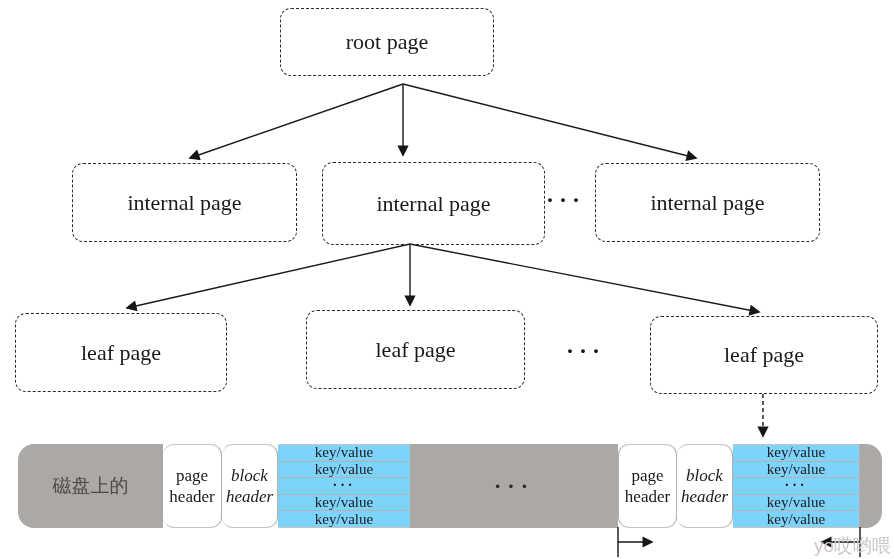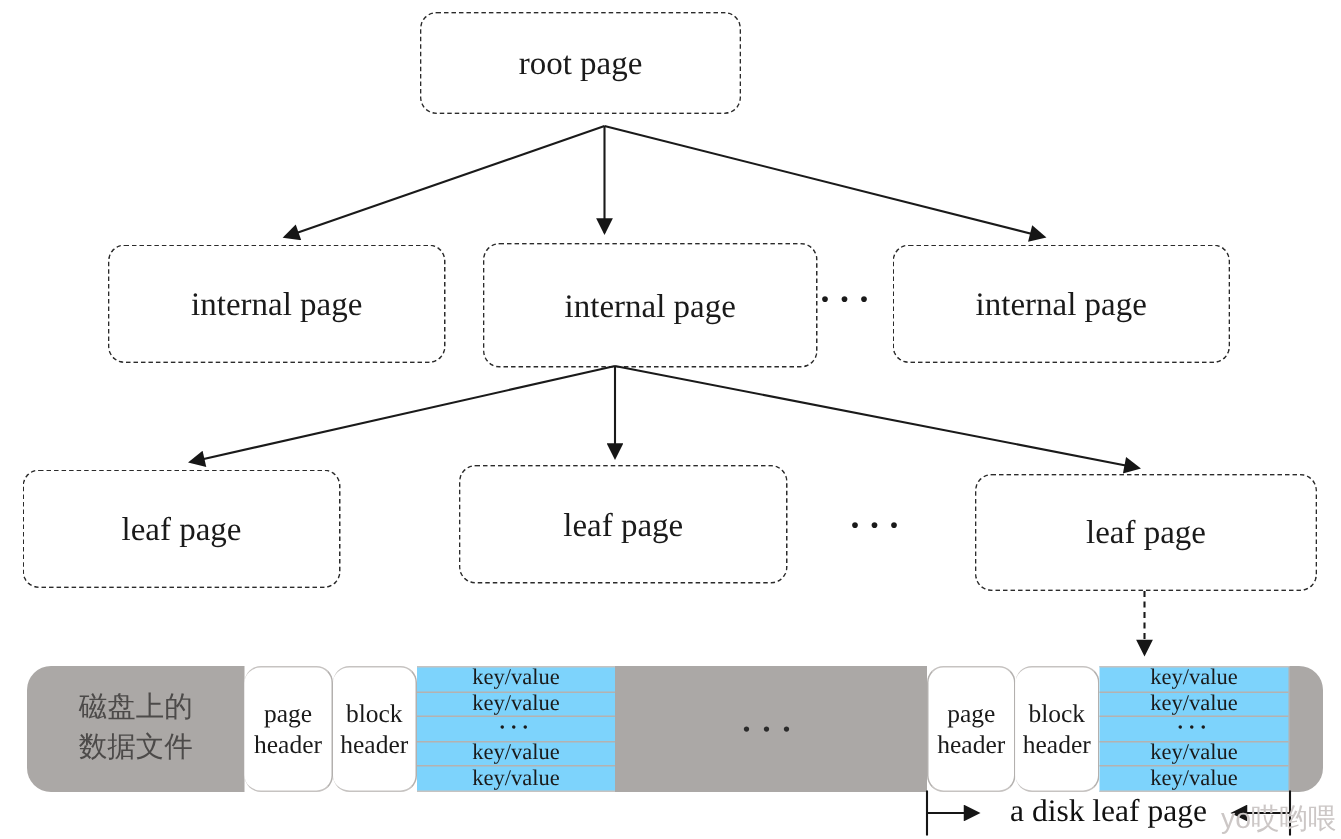--- a/index.html
+++ b/index.html
@@ -23,21 +23,21 @@
     width:145px;border-radius:16px 0 0 16px;display:flex;flex-direction:column;
     justify-content:center;align-items:center;color:#4c4a49;font-size:19px;line-height:1.4;
   }
   .hdrcell{
     background:#fff;display:flex;align-items:center;justify-content:center;text-align:center;
     font-size:17px;line-height:1.25;
     border-top:1px solid #c6c3c1;border-bottom:1px solid #c6c3c1;border-right:1px solid #b3b0ae;
     box-sizing:border-box;padding:0 2px;border-radius:11px;
   }
   .ph{width:59px;}
-  .bh{width:56px;}
+  .bh{width:56px;font-style:italic;}
   .kvcol{
     background:#7dd3fc;display:flex;flex-direction:column;box-sizing:border-box;
     border-top:1px solid #c6c3c1;border-bottom:1px solid #c6c3c1;
   }
   .kv1{width:132px;}
   .kv2{width:127px;border-right:1px solid #b3b0ae;}
   .kvrow{
     flex:1;display:flex;align-items:center;justify-content:center;font-size:15px;
     border-bottom:1px solid #b5b2b0;overflow:hidden;
   }
@@ -86,21 +86,20 @@
     <span>leaf page</span>
   </div>
   <div class="tree-dots" style="left:566px;top:338px;">···</div>
   <div class="node" style="left:650px;top:316px;width:226px;height:76px;">
     <span>leaf page</span>
   </div>
 
   <div id="band">
     <div class="graycell cn-block">
       <span>磁盘上的</span>
-      <span>数据文件</span>
     </div>
 
     <div class="hdrcell ph">
       <span>page header</span>
     </div>
     <div class="hdrcell bh">
       <span>block header</span>
     </div>
     <div class="kvcol kv1">
       <div class="kvrow">key/value</div>
@@ -125,21 +124,20 @@
       <div class="kvrow">key/value</div>
       <div class="kvrow dots">···</div>
       <div class="kvrow">key/value</div>
       <div class="kvrow">key/value</div>
     </div>
 
     <div class="graycell rcap"></div>
   </div>
 
   <div id="watermark">yo哎哟喂</div>
-  <div id="caption">a disk leaf page</div>
 
   <svg id="arrows" width="894" height="559" viewBox="0 0 894 559">
     <defs>
       <marker id="ah" viewBox="0 0 10 10" refX="8.5" refY="5" markerWidth="9" markerHeight="8" orient="auto">
         <path d="M0,0 L10,5 L0,10 z" fill="#161616"></path>
       </marker>
     </defs>
     <g stroke="#1a1a1a" stroke-width="1.4" fill="none">
       <line x1="403" y1="84" x2="190" y2="158" marker-end="url(#ah)"></line>
       <line x1="403" y1="84" x2="403" y2="155" marker-end="url(#ah)"></line>

